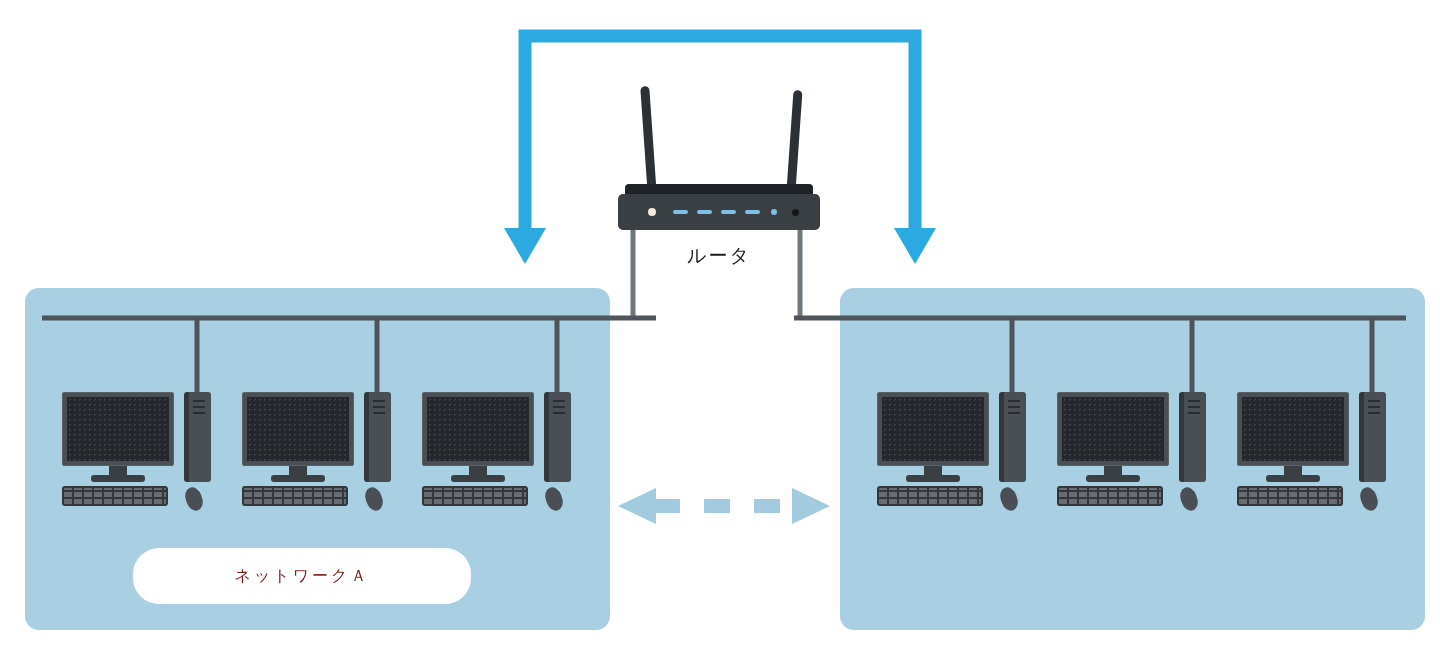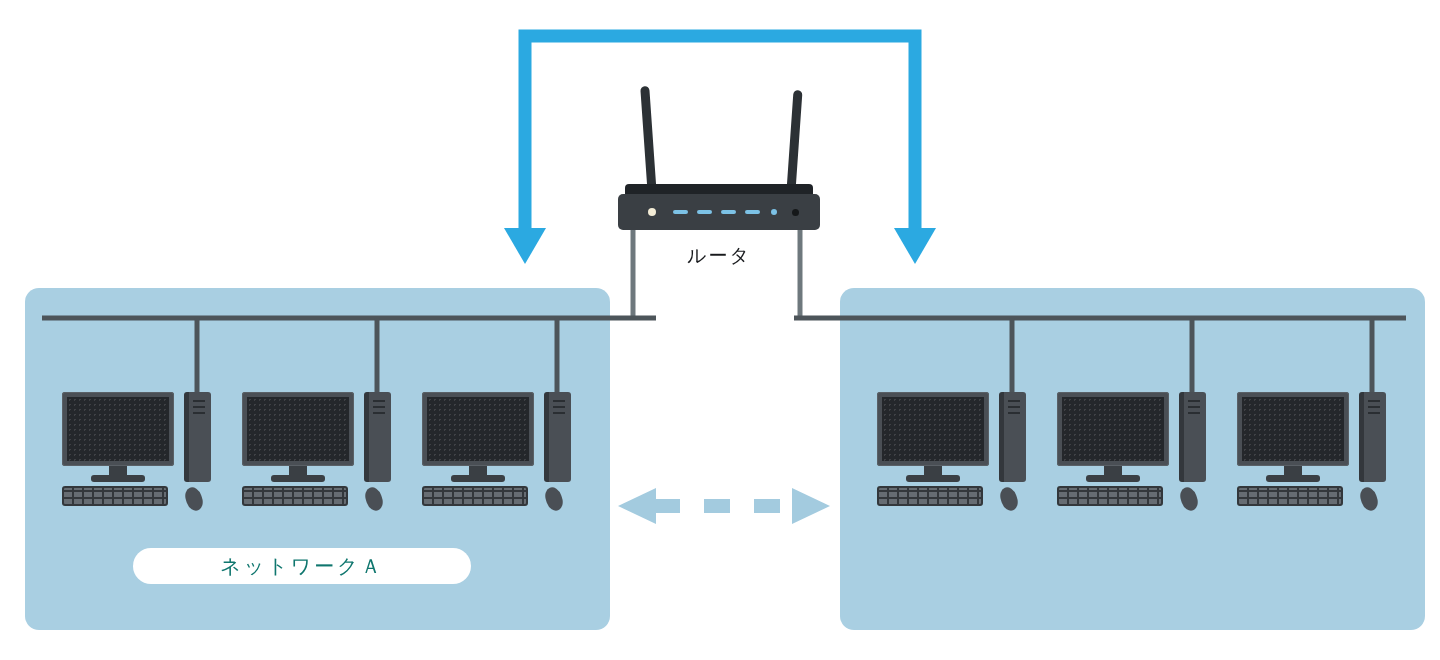--- a/index.html
+++ b/index.html
@@ -61,24 +61,24 @@
   .ws .tower{position:absolute;left:122px;top:0;width:27px;height:90px;
              background:var(--device_gray,#4A4F55);border-radius:3px;
              border-left:5px solid #33373C;box-sizing:border-box;}
   .ws .tower::before{content:"";position:absolute;left:4px;top:8px;width:12px;height:2px;
                      background:#2A2E32;box-shadow:0 6px 0 #2A2E32,0 12px 0 #2A2E32;}
   .ws .mouse{position:absolute;left:124px;top:95px;width:16px;height:24px;
              background:var(--device_gray,#4A4F55);border-radius:50%/46%;
              transform:rotate(-20deg);}
 
   
-  .pill{position:absolute;top:548px;width:338px;height:36px;
+  .pill{position:absolute;top:548px;width:338px;height:56px;
         background:var(--pill_fill,#FFFFFF);border-radius:26px;z-index:3;
         display:flex;align-items:center;justify-content:center;
-        font-size:20px;color:#0f766e;letter-spacing:3px;}
+        font-size:16px;color:#7f1d1d;letter-spacing:3px;}
   #pill-a{left:133px;}
   #pill-b{left:963px;}
 </style>
 </head>
 <body>
 
 <div class="canvas">
 
   <div class="panel" id="net-a"></div>
   <div class="panel" id="net-b"></div>

